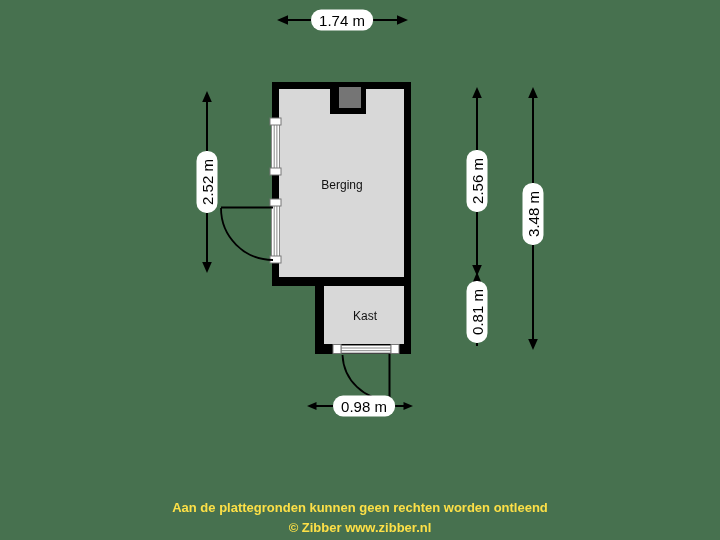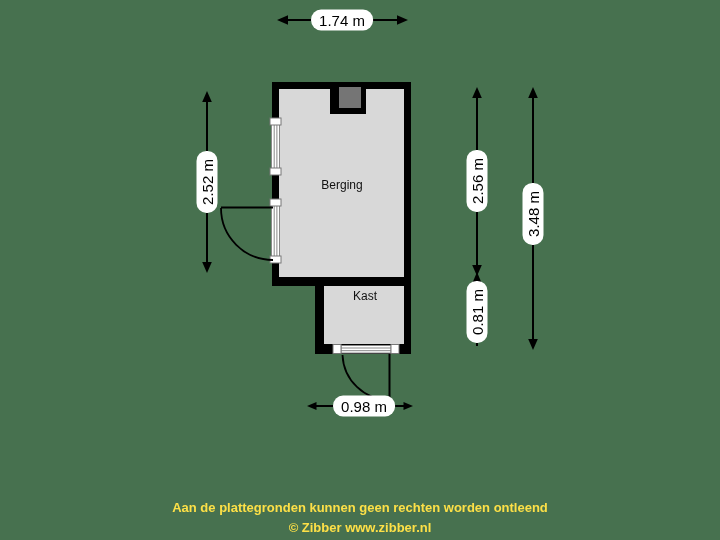--- a/index.html
+++ b/index.html
@@ -122,18 +122,18 @@
   </svg>
 
   <div class="dim h" style="left:342px;top:20px;">1.74 m</div>
   <div class="dim v" style="left:207px;top:182px;">2.52 m</div>
   <div class="dim v" style="left:477px;top:181px;">2.56 m</div>
   <div class="dim v" style="left:477px;top:312px;">0.81 m</div>
   <div class="dim v" style="left:533px;top:214px;">3.48 m</div>
   <div class="dim h" style="left:364px;top:406px;">0.98 m</div>
 
   <div class="room-label" style="left:342px;top:185px;">Berging</div>
-  <div class="room-label" style="left:365px;top:296px;">Kast</div>
+  <div class="room-label" style="left:365px;top:316px;">Kast</div>
 
   <div class="footer-line" style="top:500px;">Aan de plattegronden kunnen geen rechten worden ontleend</div>
   <div class="footer-line" style="top:520px;">© Zibber www.zibber.nl</div>
 
 </div>
 
 </body></html>

